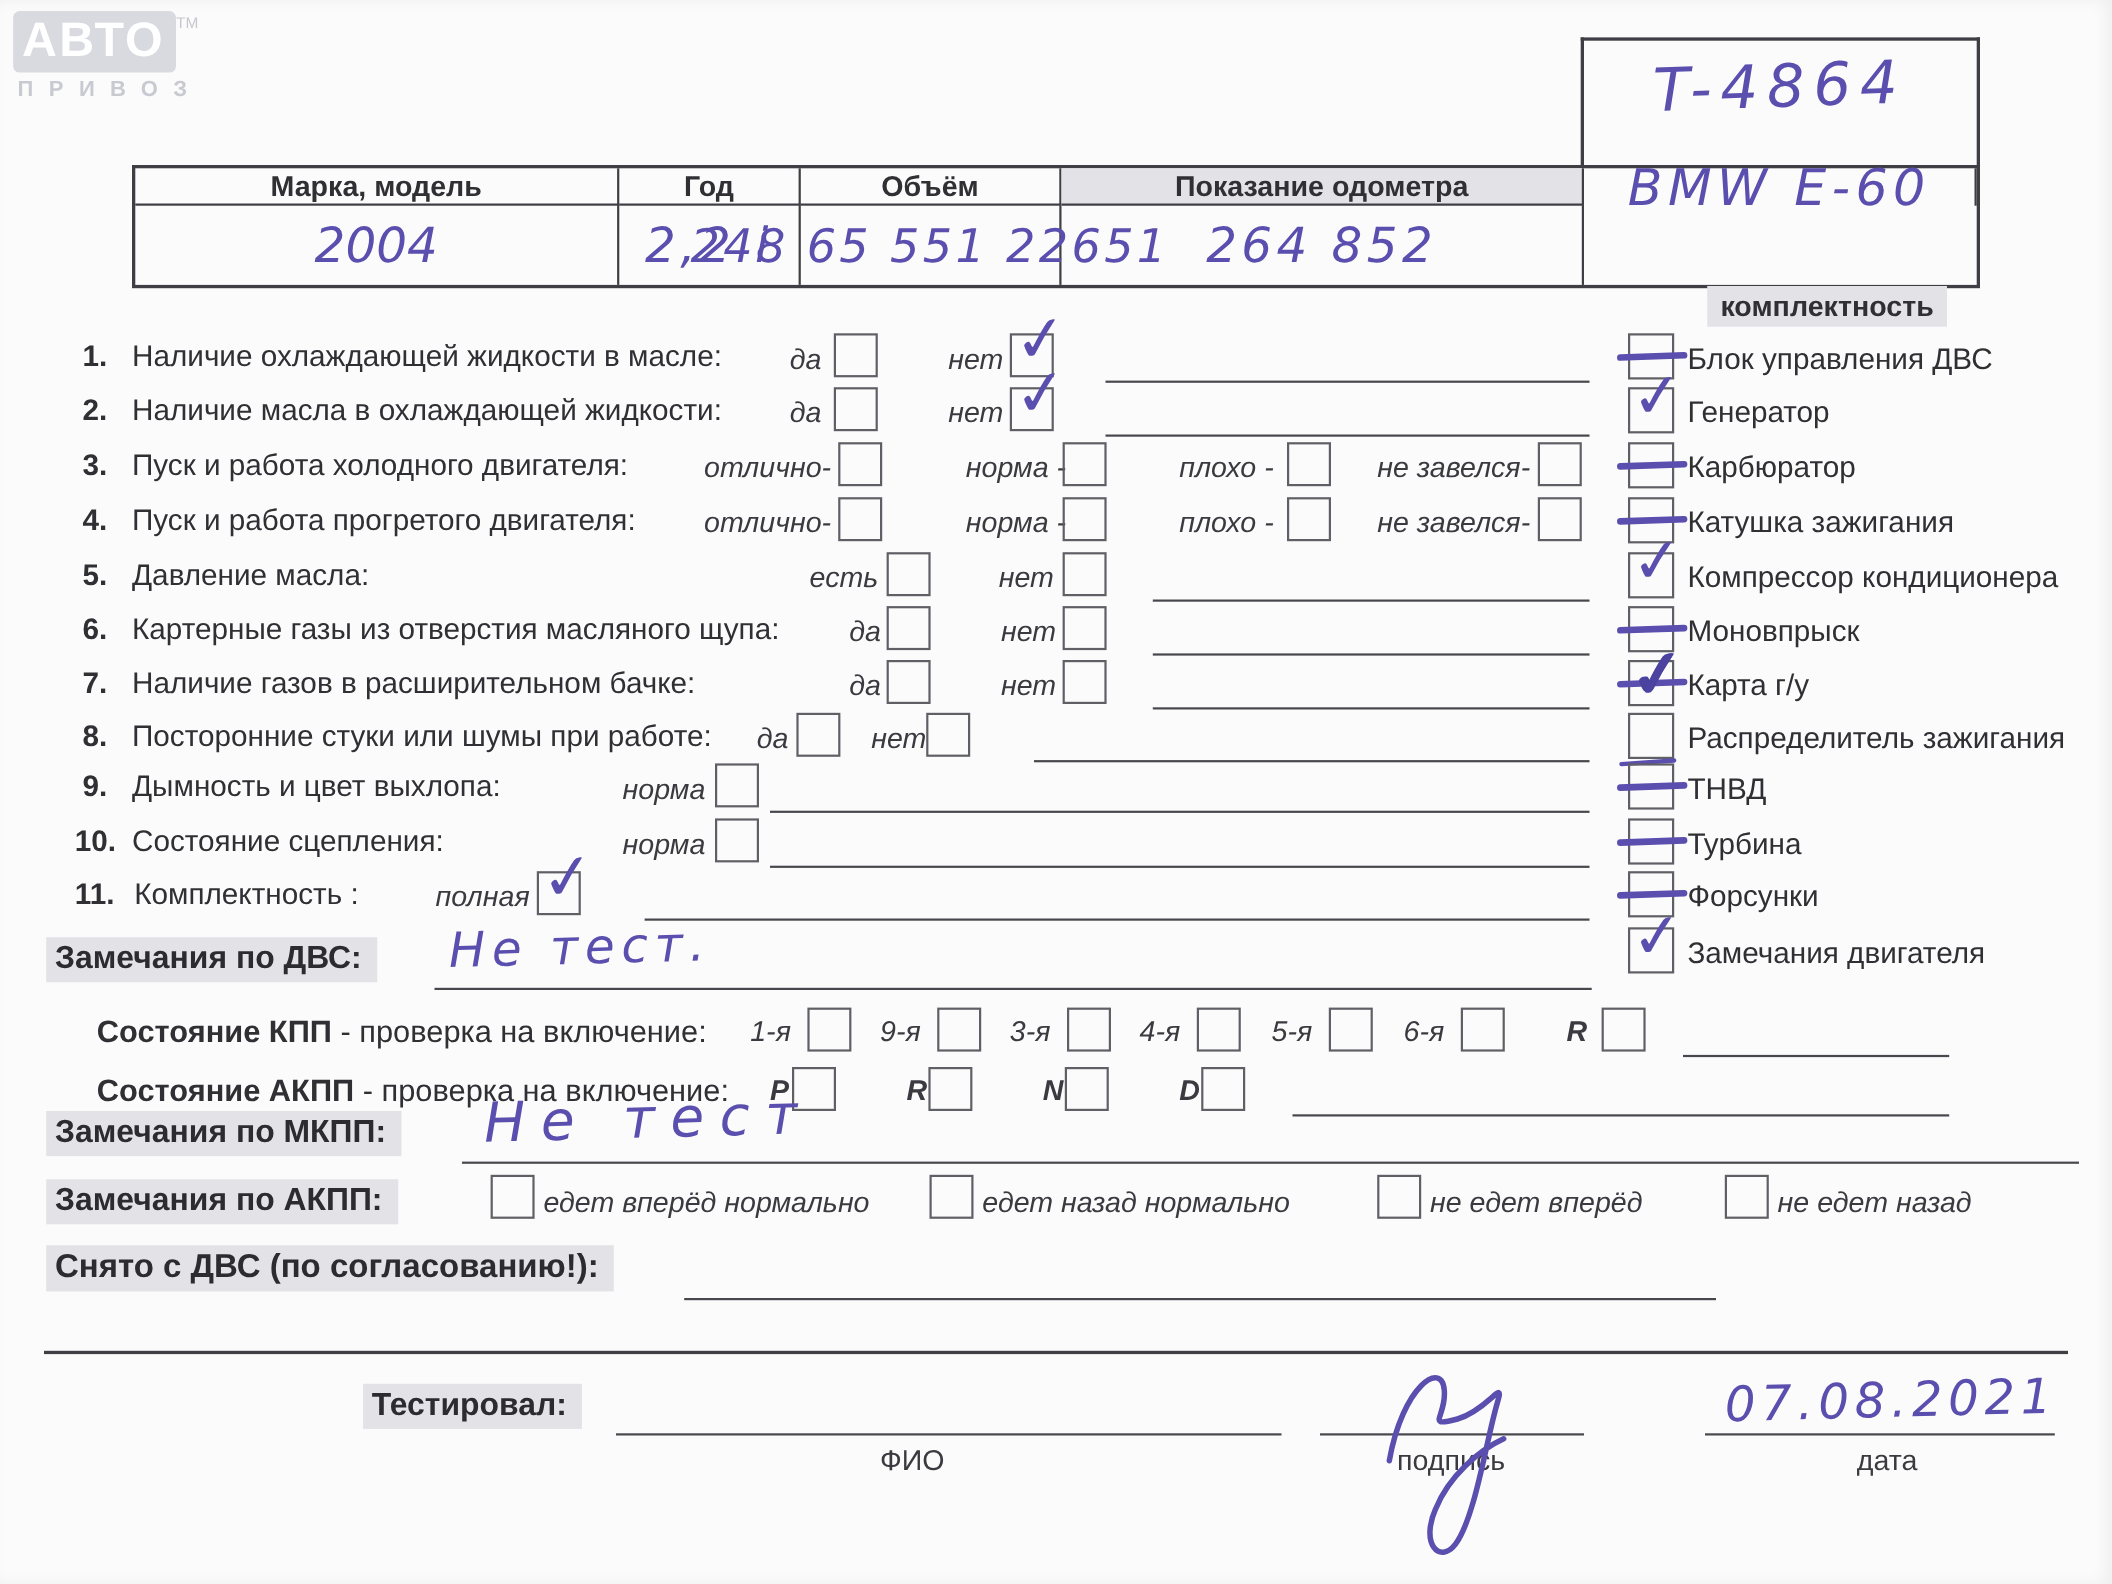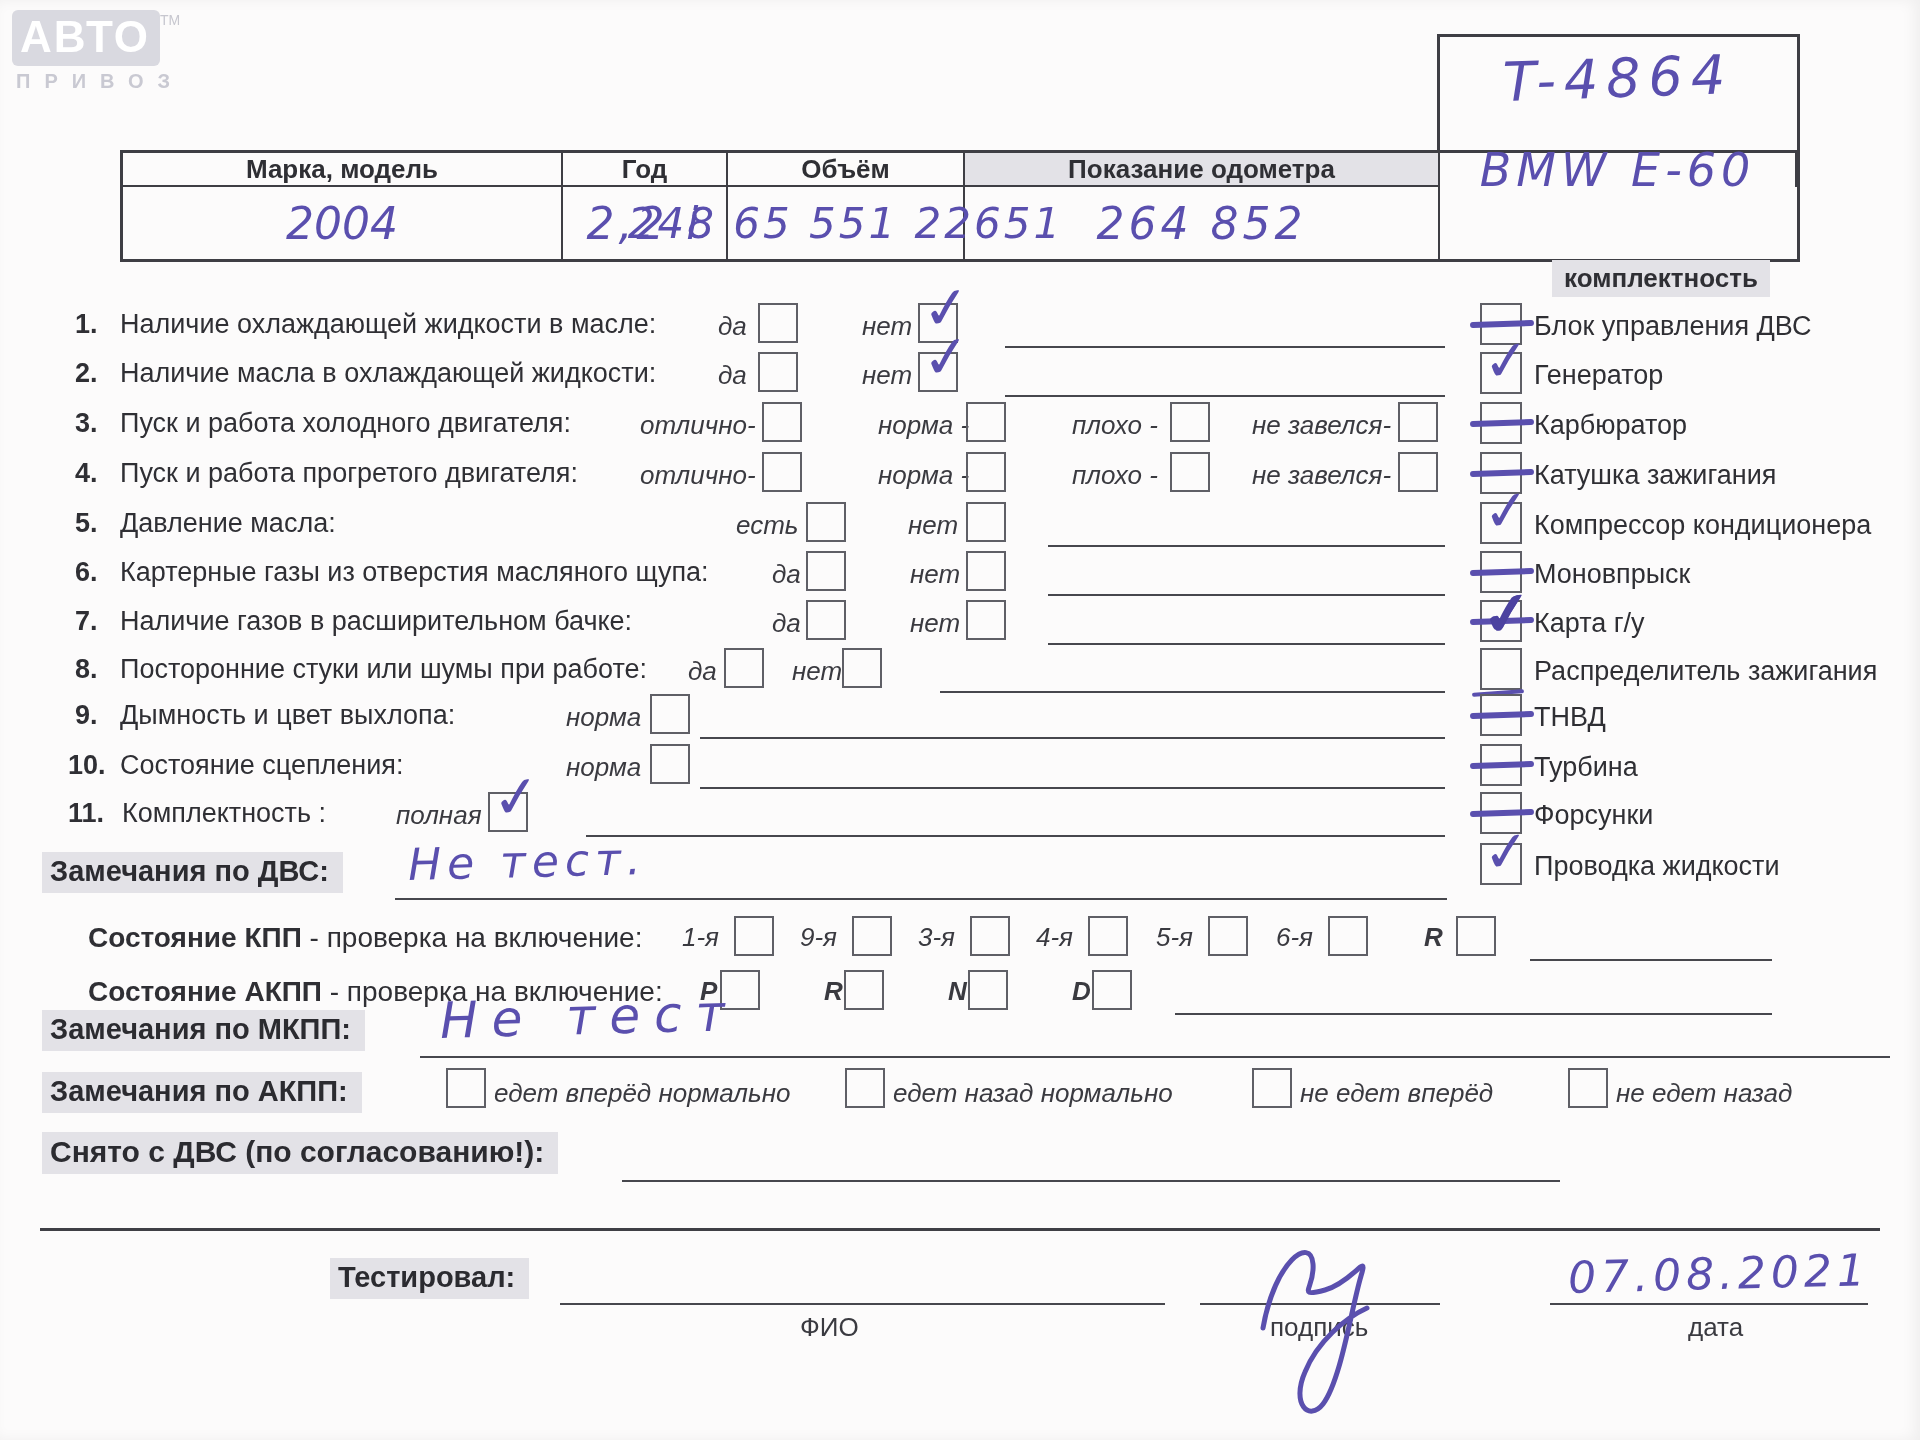--- a/index.html
+++ b/index.html
@@ -129,21 +129,21 @@
   <span class="clb" style="left:1534px;top:608px;">Карта г/у</span>
   <span class="cmk" style="left:1480px;top:648px;" data-mark="dash-under"></span>
   <span class="clb" style="left:1534px;top:656px;">Распределитель зажигания</span>
   <span class="cmk" style="left:1480px;top:694px;" data-mark="dash"></span>
   <span class="clb" style="left:1534px;top:702px;">ТНВД</span>
   <span class="cmk" style="left:1480px;top:744px;" data-mark="dash"></span>
   <span class="clb" style="left:1534px;top:752px;">Турбина</span>
   <span class="cmk" style="left:1480px;top:792px;" data-mark="dash"></span>
   <span class="clb" style="left:1534px;top:800px;">Форсунки</span>
   <span class="cmk" style="left:1480px;top:843px;" data-mark="check"></span>
-  <span class="clb" style="left:1534px;top:851px;">Проводка жидкости</span>
+  <span class="clb" style="left:1534px;top:851px;">Замечания двигателя</span>
 
   <span class="num" style="left:75px;top:309px;">1.</span>
   <span class="lbl" style="left:120px;top:309px;">Наличие охлаждающей жидкости в масле:</span>
   <span class="opt" style="left:718px;top:311px;">да</span>
   <span class="cb" style="left:758px;top:303px;" data-checked="false"></span>
   <span class="opt" style="left:862px;top:311px;">нет</span>
   <span class="cb" style="left:918px;top:303px;" data-checked="true"></span>
   <span class="ul" style="left:1005px;top:346px;width:440px;"></span>
 
   <span class="num" style="left:75px;top:358px;">2.</span>

